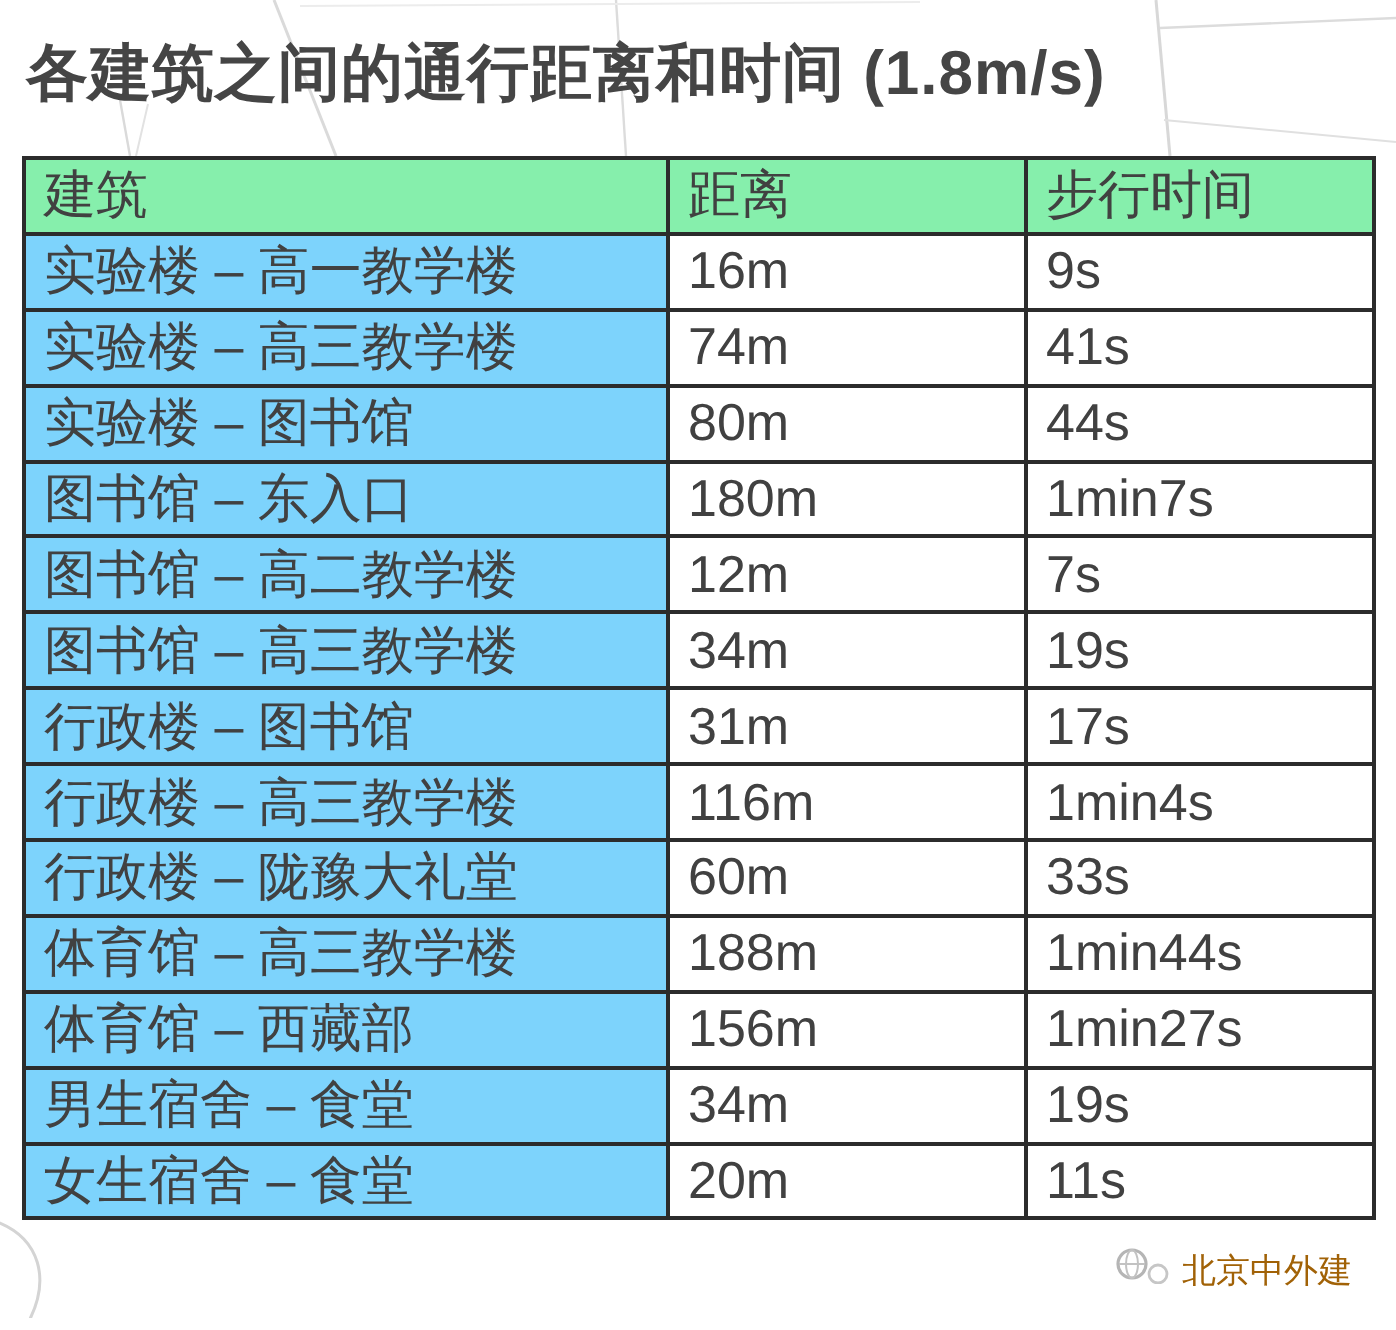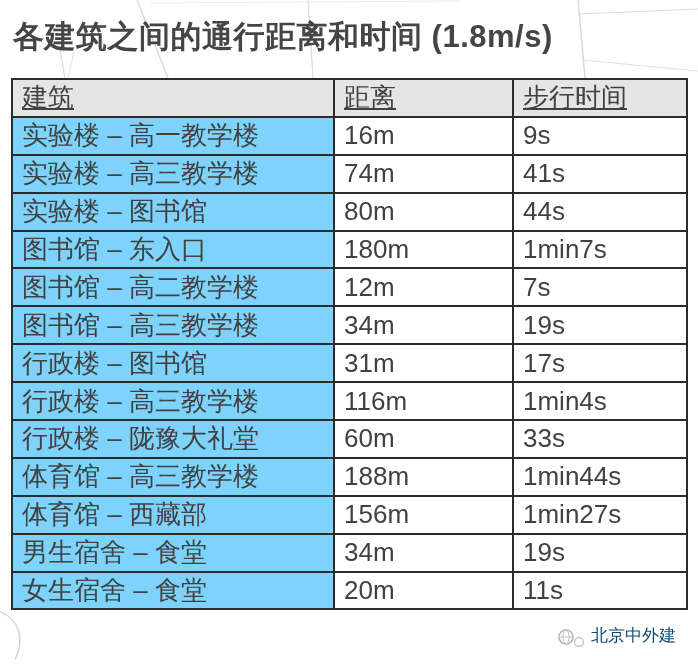--- a/index.html
+++ b/index.html
@@ -23,29 +23,29 @@
   }
   .dist-table th, .dist-table td {
     border:2px solid #2c2c2c;
     height:35.9px;
     padding:0 4px 0 9px;
     font-size:26px; font-weight:normal;
     color:#414141;
     text-align:left; vertical-align:middle;
     white-space:nowrap; overflow:hidden;
   }
-  .dist-table th { background:#e5e5e5;text-decoration:underline; }
+  .dist-table th { background:#86efac; }
   .dist-table td.col-building { background:#7dd3fc; }
   .col-w-building { width:322px; }
   .col-w-distance { width:179px; }
   .col-w-time { width:174px; }
   .watermark {
     position:absolute; left:558px; top:624px;
-    display:flex; align-items:flex-end; gap:3px;
-    color:#0c4a6e; font-size:17px; white-space:nowrap;
+    display:flex; align-items:flex-start; gap:3px;
+    color:#a16207; font-size:17px; white-space:nowrap;
     text-shadow:0 0 2px #ffffff;
   }
   .watermark svg { flex:0 0 auto; }
 </style>
 </head>
 <body>
 
 <div class="page">
 
   <svg class="bg-lines" viewBox="0 0 698 665">

